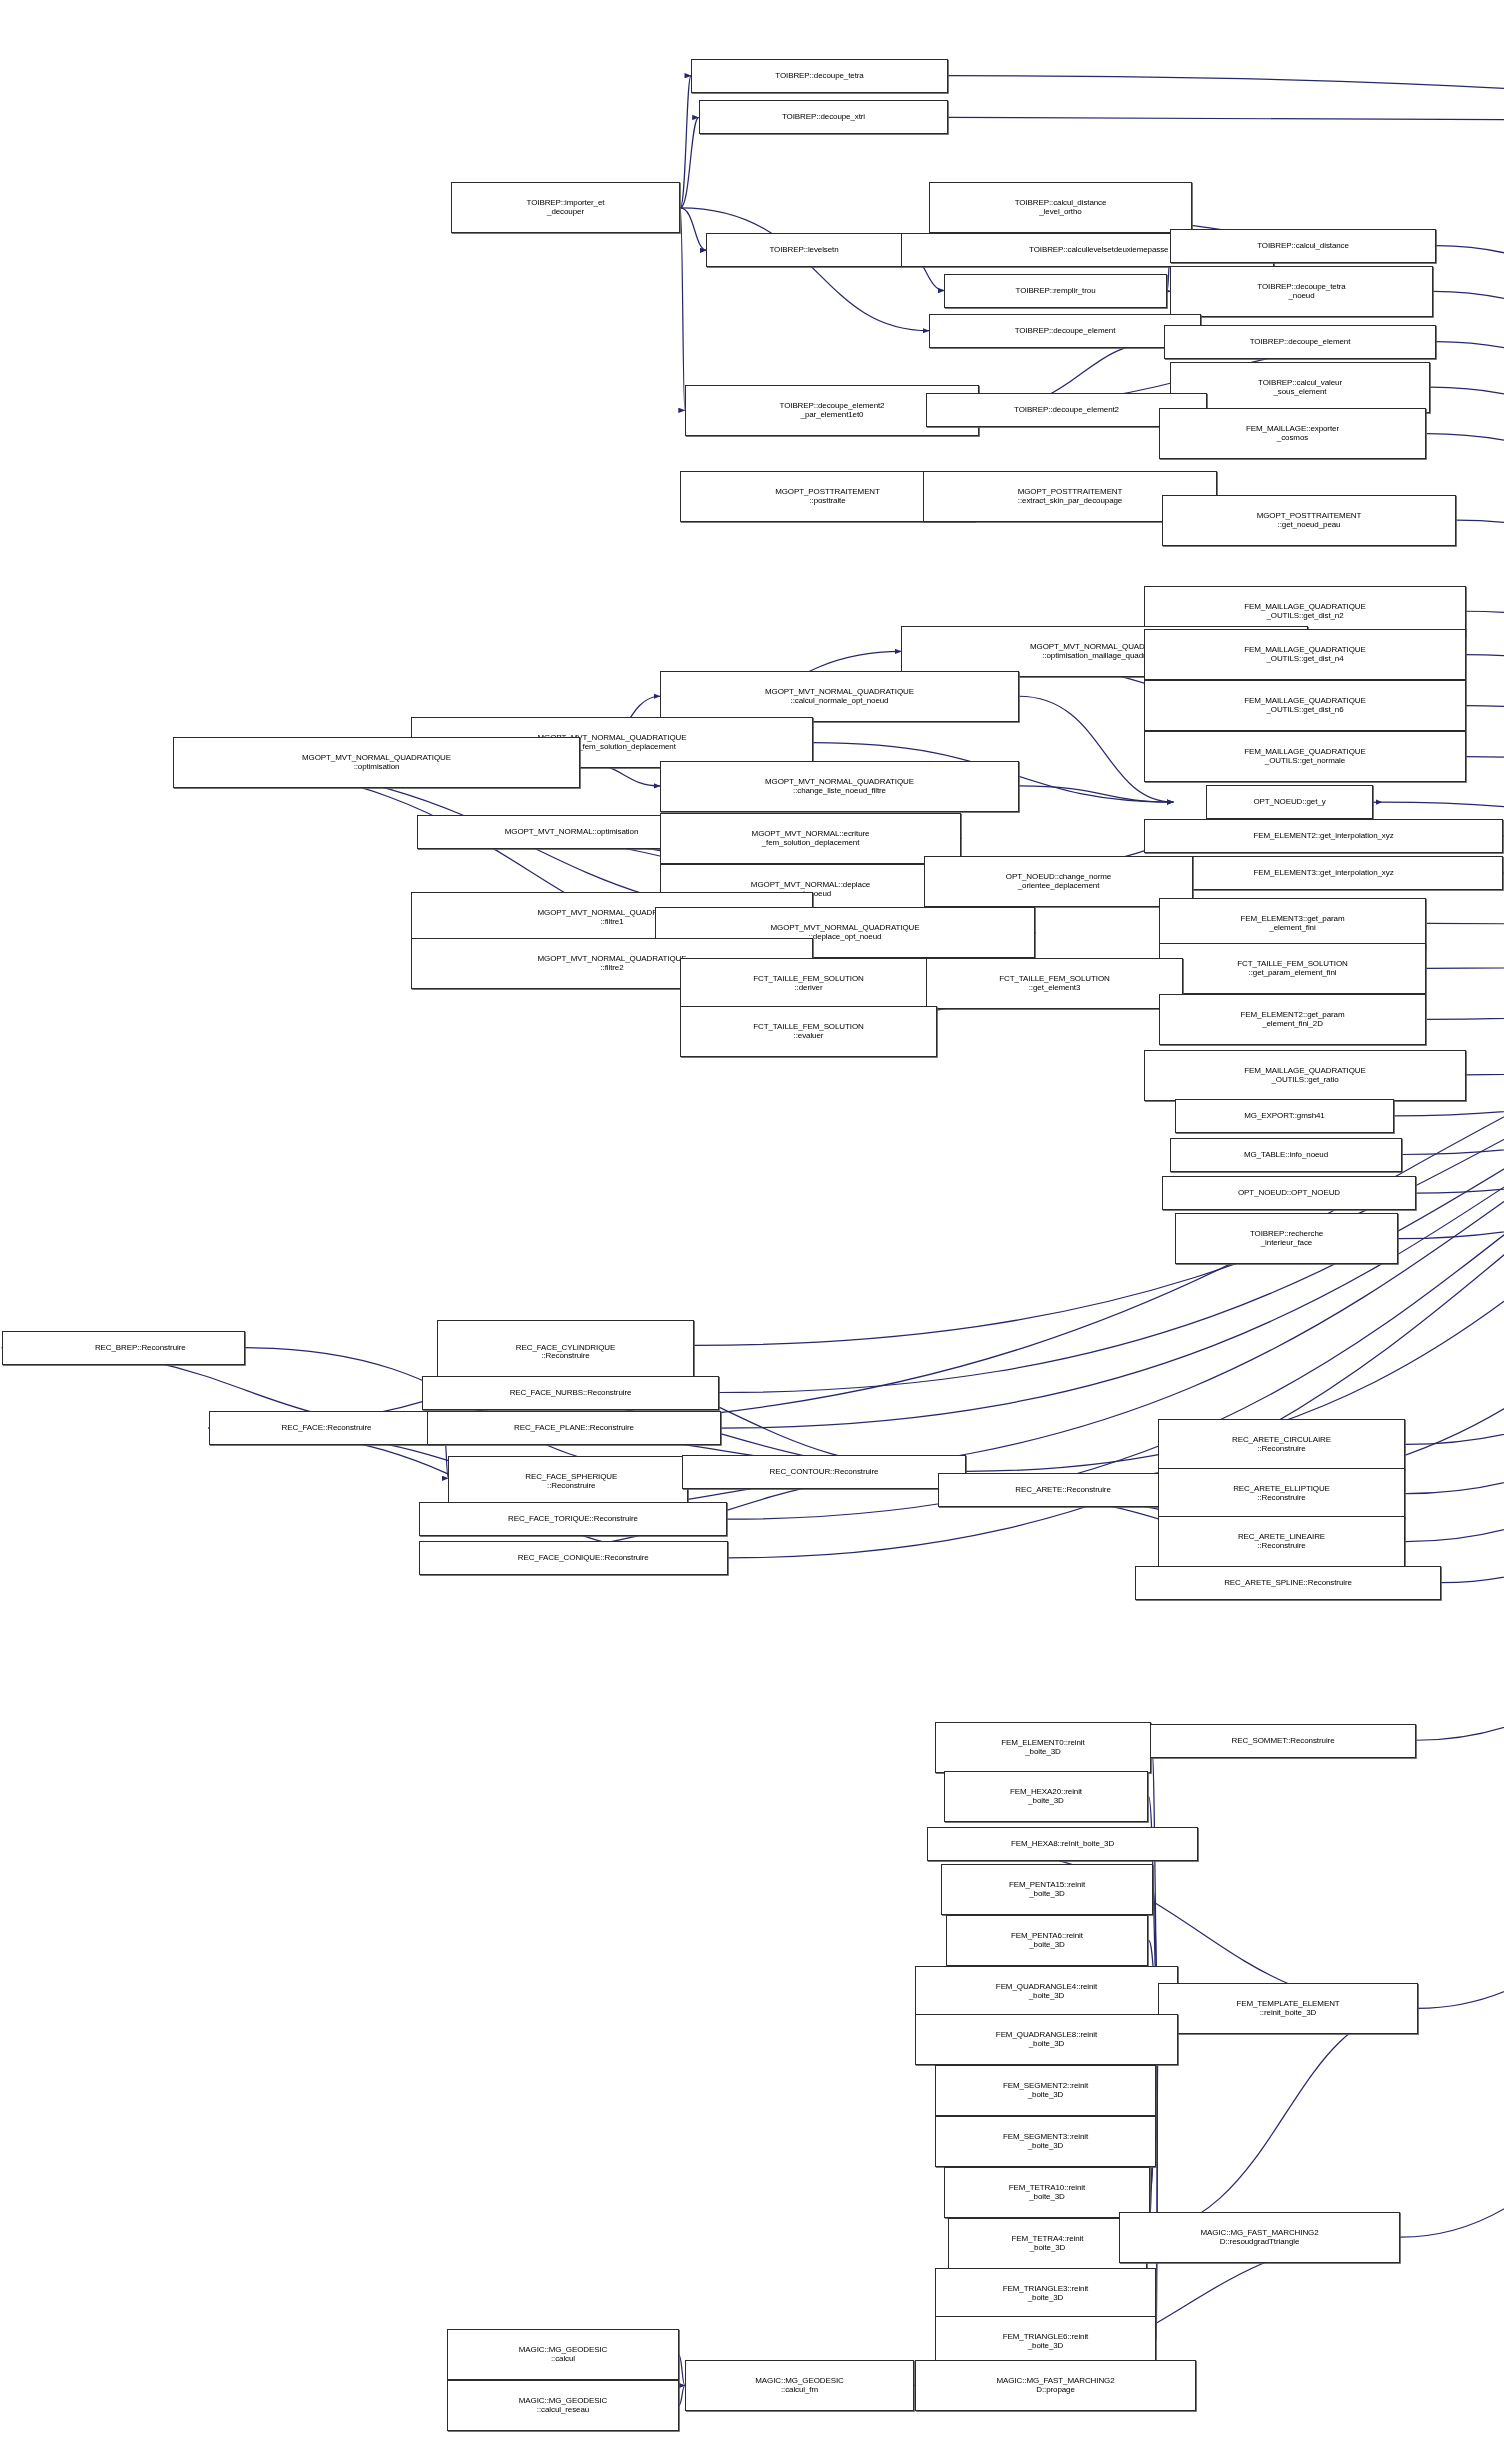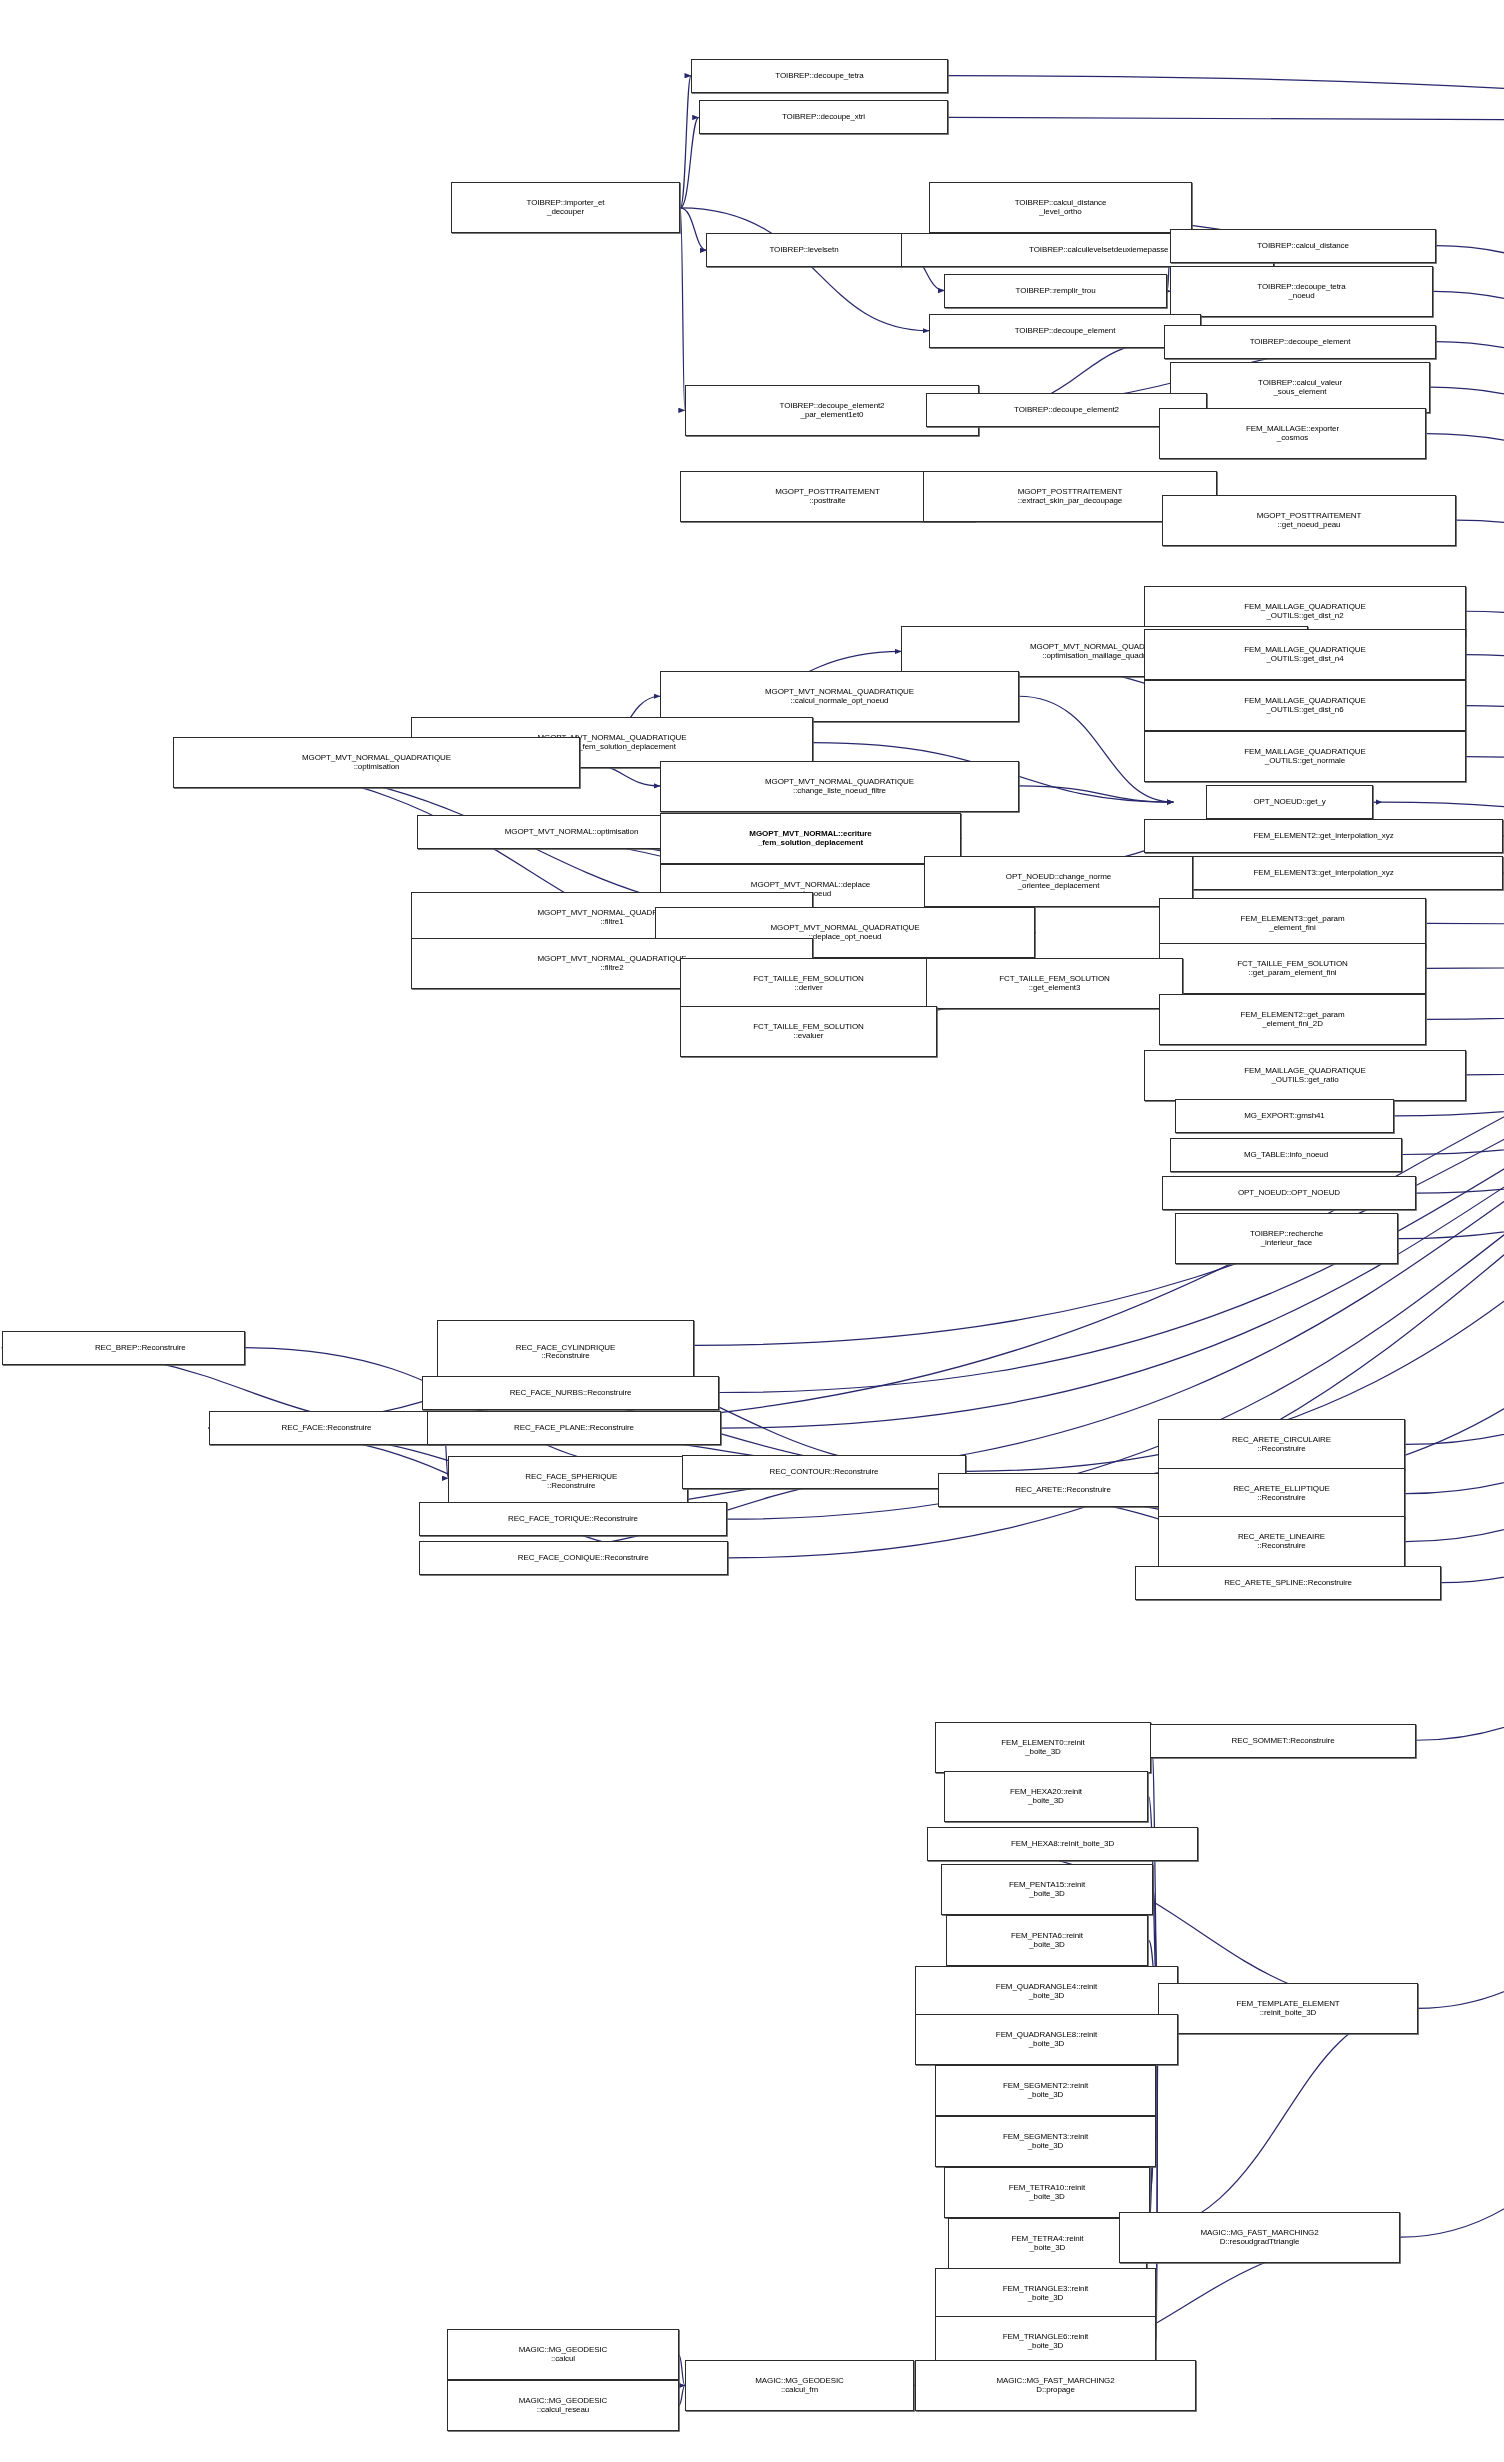--- a/index.html
+++ b/index.html
@@ -203,21 +203,21 @@
       <div class="node" style="left: 411px; top: 717px; width: 402px; height: 51px;">MGOPT_MVT_NORMAL_QUADRATIQUE
 ::ecriture_fem_solution_deplacement</div>
       <div class="node" style="left: 1144px; top: 731px; width: 322px; height: 51px;">FEM_MAILLAGE_QUADRATIQUE
 _OUTILS::get_normale</div>
       <div class="node" style="left: 173px; top: 737px; width: 407px; height: 51px;">MGOPT_MVT_NORMAL_QUADRATIQUE
 ::optimisation</div>
       <div class="node" style="left: 660px; top: 761px; width: 359px; height: 51px;">MGOPT_MVT_NORMAL_QUADRATIQUE
 ::change_liste_noeud_filtre</div>
       <div class="node" style="left: 1173px; top: 785px; width: 167px; height: 34px; margin-left: 33px;">OPT_NOEUD::get_y</div>
       <div class="node" style="left: 417px; top: 815px; width: 309px; height: 34px;">MGOPT_MVT_NORMAL::optimisation</div>
-      <div class="node" style="left: 660px; top: 813px; width: 301px; height: 51px; font-weight: bold;">MGOPT_MVT_NORMAL::ecriture
+      <div class="node" style="left: 660px; top: 813px; width: 301px; height: 51px;">MGOPT_MVT_NORMAL::ecriture
 _fem_solution_deplacement</div>
       <div class="node" style="left: 1144px; top: 819px; width: 359px; height: 34px;">FEM_ELEMENT2::get_interpolation_xyz</div>
       <div class="node" style="left: 1144px; top: 856px; width: 359px; height: 34px;">FEM_ELEMENT3::get_interpolation_xyz</div>
       <div class="node" style="left: 660px; top: 864px; width: 301px; height: 51px;">MGOPT_MVT_NORMAL::deplace
 _opt_noeud</div>
       <div class="node" style="left: 924px; top: 856px; width: 269px; height: 51px;">OPT_NOEUD::change_norme
 _orientee_deplacement</div>
       <div class="node" style="left: 1159px; top: 898px; width: 267px; height: 51px;">FEM_ELEMENT3::get_param
 _element_fini</div>
       <div class="node" style="left: 411px; top: 892px; width: 402px; height: 51px;">MGOPT_MVT_NORMAL_QUADRATIQUE

